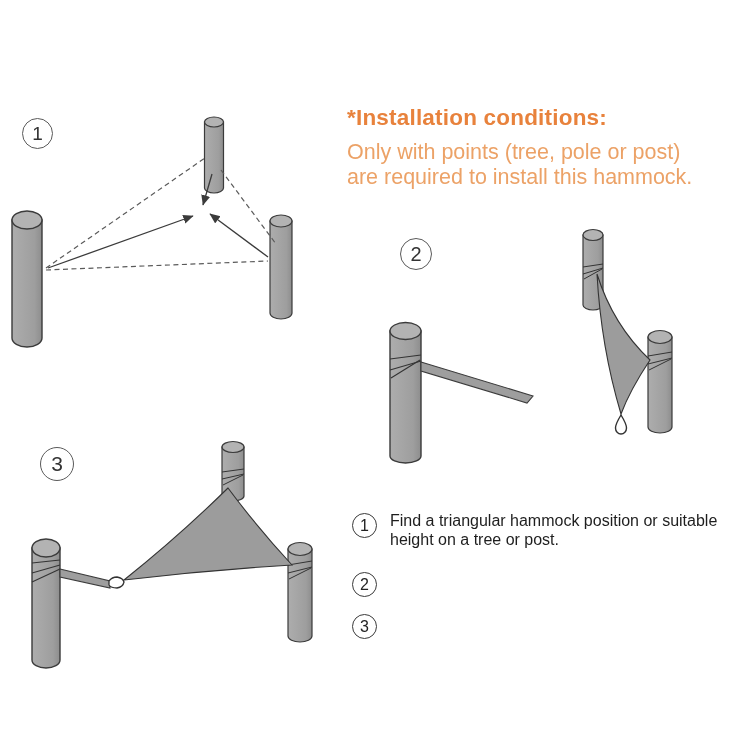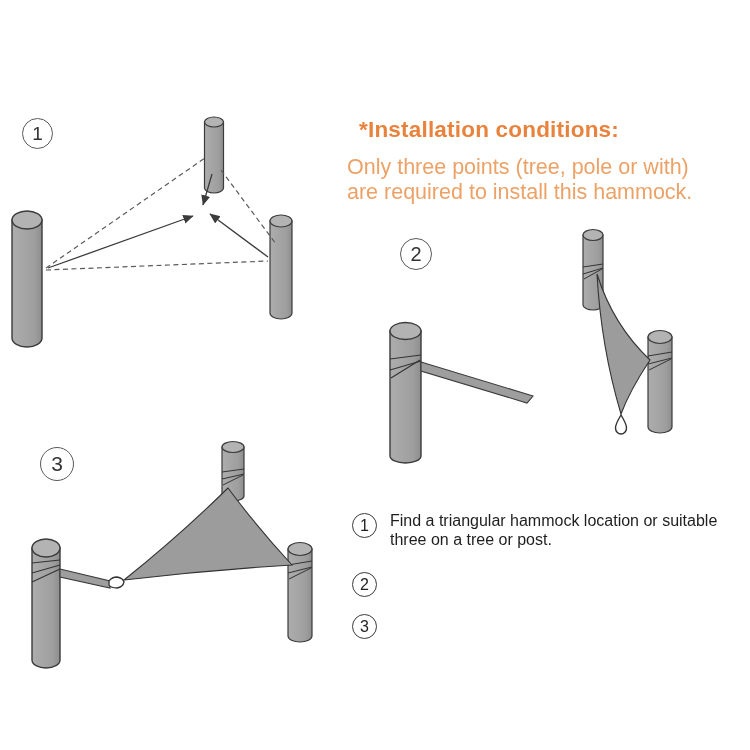--- a/index.html
+++ b/index.html
@@ -22,21 +22,21 @@
     background:#fff;
     box-sizing:border-box;
   }
   .badge-1{left:22px;top:118px;width:31px;height:31px;font-size:19px;}
   .badge-2{left:400px;top:238px;width:32px;height:32px;font-size:20px;}
   .badge-3{left:40px;top:447px;width:34px;height:34px;font-size:21px;}
 
   
   .title-block{position:absolute;left:347px;top:105px;width:400px;}
   .title-block h1{
-    margin:12px;
+    margin:0;
     font-size:22.5px;
     font-weight:bold;
     color:#e8823c;
     letter-spacing:.2px;
   }
   .title-block p{
     margin:9px 0 0 0;
     font-size:21.5px;
     color:#eca267;
     line-height:1.14;
@@ -111,21 +111,21 @@
 
     <g stroke="#3b3b3b" stroke-width="1.3" fill="none">
       <path d="M48,168 L193,116" marker-end="url(#arr1)"></path>
       <path d="M268,157 L210,114" marker-end="url(#arr1)"></path>
       <path d="M212,74 L203,105" marker-end="url(#arr1)"></path>
     </g>
   </svg>
 
   <div class="title-block">
     <h1>*Installation conditions:</h1>
-    <p><span>Only three points (tree, pole or with)</span><br>
+    <p><span>Only with points (tree, pole or post)</span><br>
       <span>are required to install this hammock.</span>
     </p>
   </div>
 
   <div class="step-badge badge-2">
     <span>2</span>
   </div>
 
   <svg class="abs" style="left:378px;top:222px" width="325" height="245" viewBox="0 0 325 245">
     <defs>
@@ -221,21 +221,21 @@
 
     <path d="M97,151 q3,-4 8,-4 q6,1 7,5 q-1,5 -7,6 q-6,0 -8,-3 z" fill="#ffffff" stroke="#333" stroke-width="1.3"></path>
   </svg>
 
   <div class="instructions">
 
     <div class="instr-item i1">
       <div class="instr-num">
         <span>1</span>
       </div>
-      <div class="instr-text">Find a triangular hammock location or suitable three on a tree or post.</div>
+      <div class="instr-text">Find a triangular hammock position or suitable height on a tree or post.</div>
     </div>
 
     <div class="instr-item i2">
       <div class="instr-num">
         <span>2</span>
       </div>
     </div>
 
     <div class="instr-item i3">
       <div class="instr-num">

